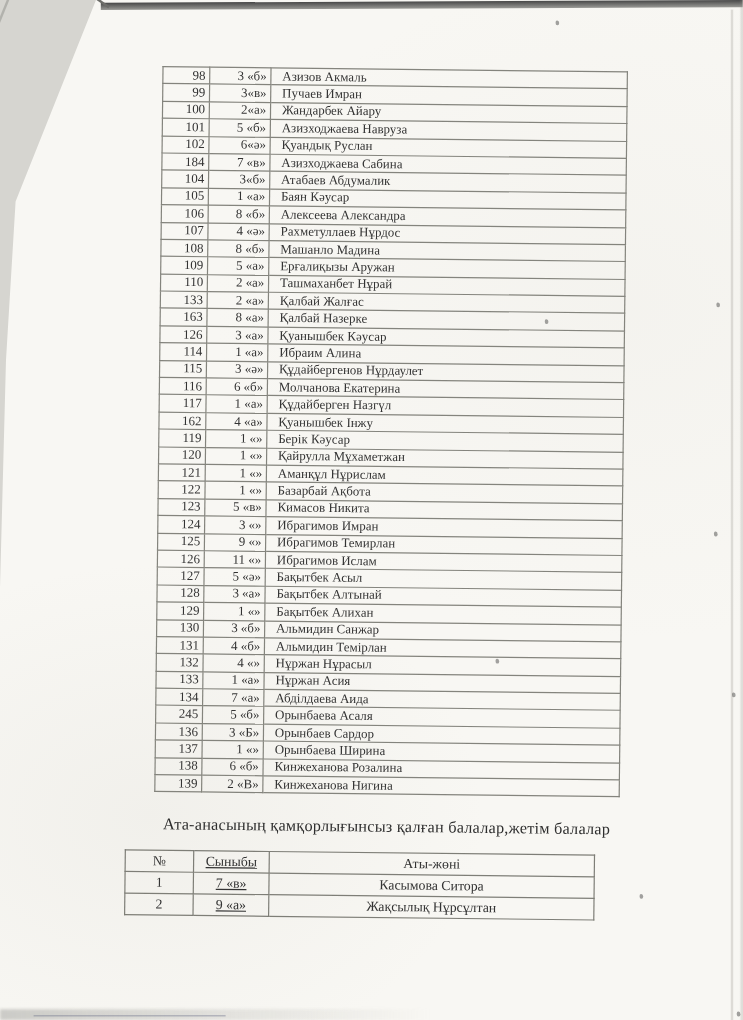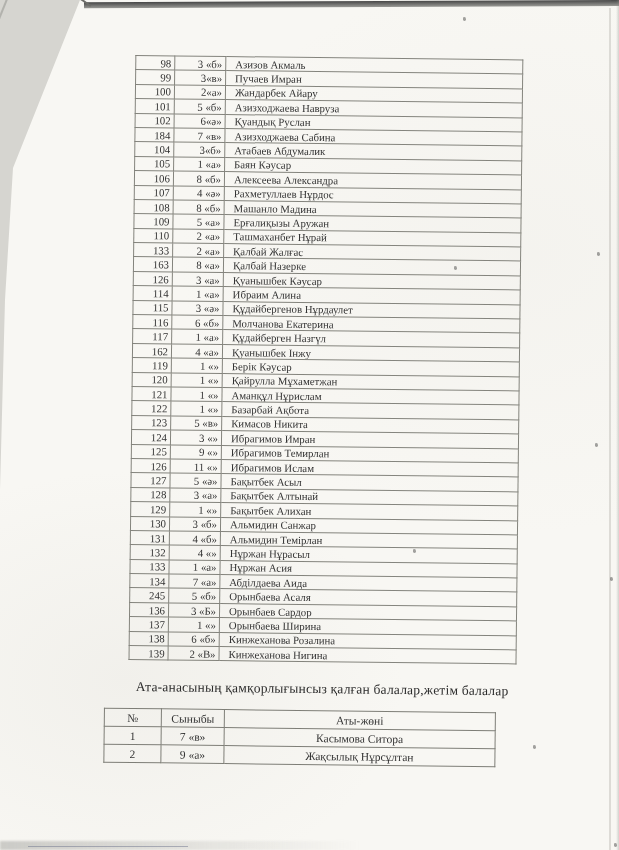--- a/index.html
+++ b/index.html
@@ -90,21 +90,21 @@
     position: absolute; left: 112px; top: 710px; width: 392px;
     font-size: 11.5px;
   }
   .orphans th, .orphans td {
     border: 1px solid #7e7e77;
     height: 17px; padding: 0 3px;
     text-align: center; font-weight: normal;
     white-space: nowrap; overflow: hidden; color: #333;
   }
   .orphans .c-no { width: 50px; }
-  .orphans .c-grade { width: 56px; }
+  .orphans .c-grade { width: 56px; text-decoration: underline; }
 </style>
 </head>
 <body>
 
 <div class="paper"></div>
 <div class="corner-cut"></div>
 <div class="corner-edge"></div>
 <div class="top-bar"></div>
 <div class="top-bar-tick"></div>
 <div class="fold-line"></div>

